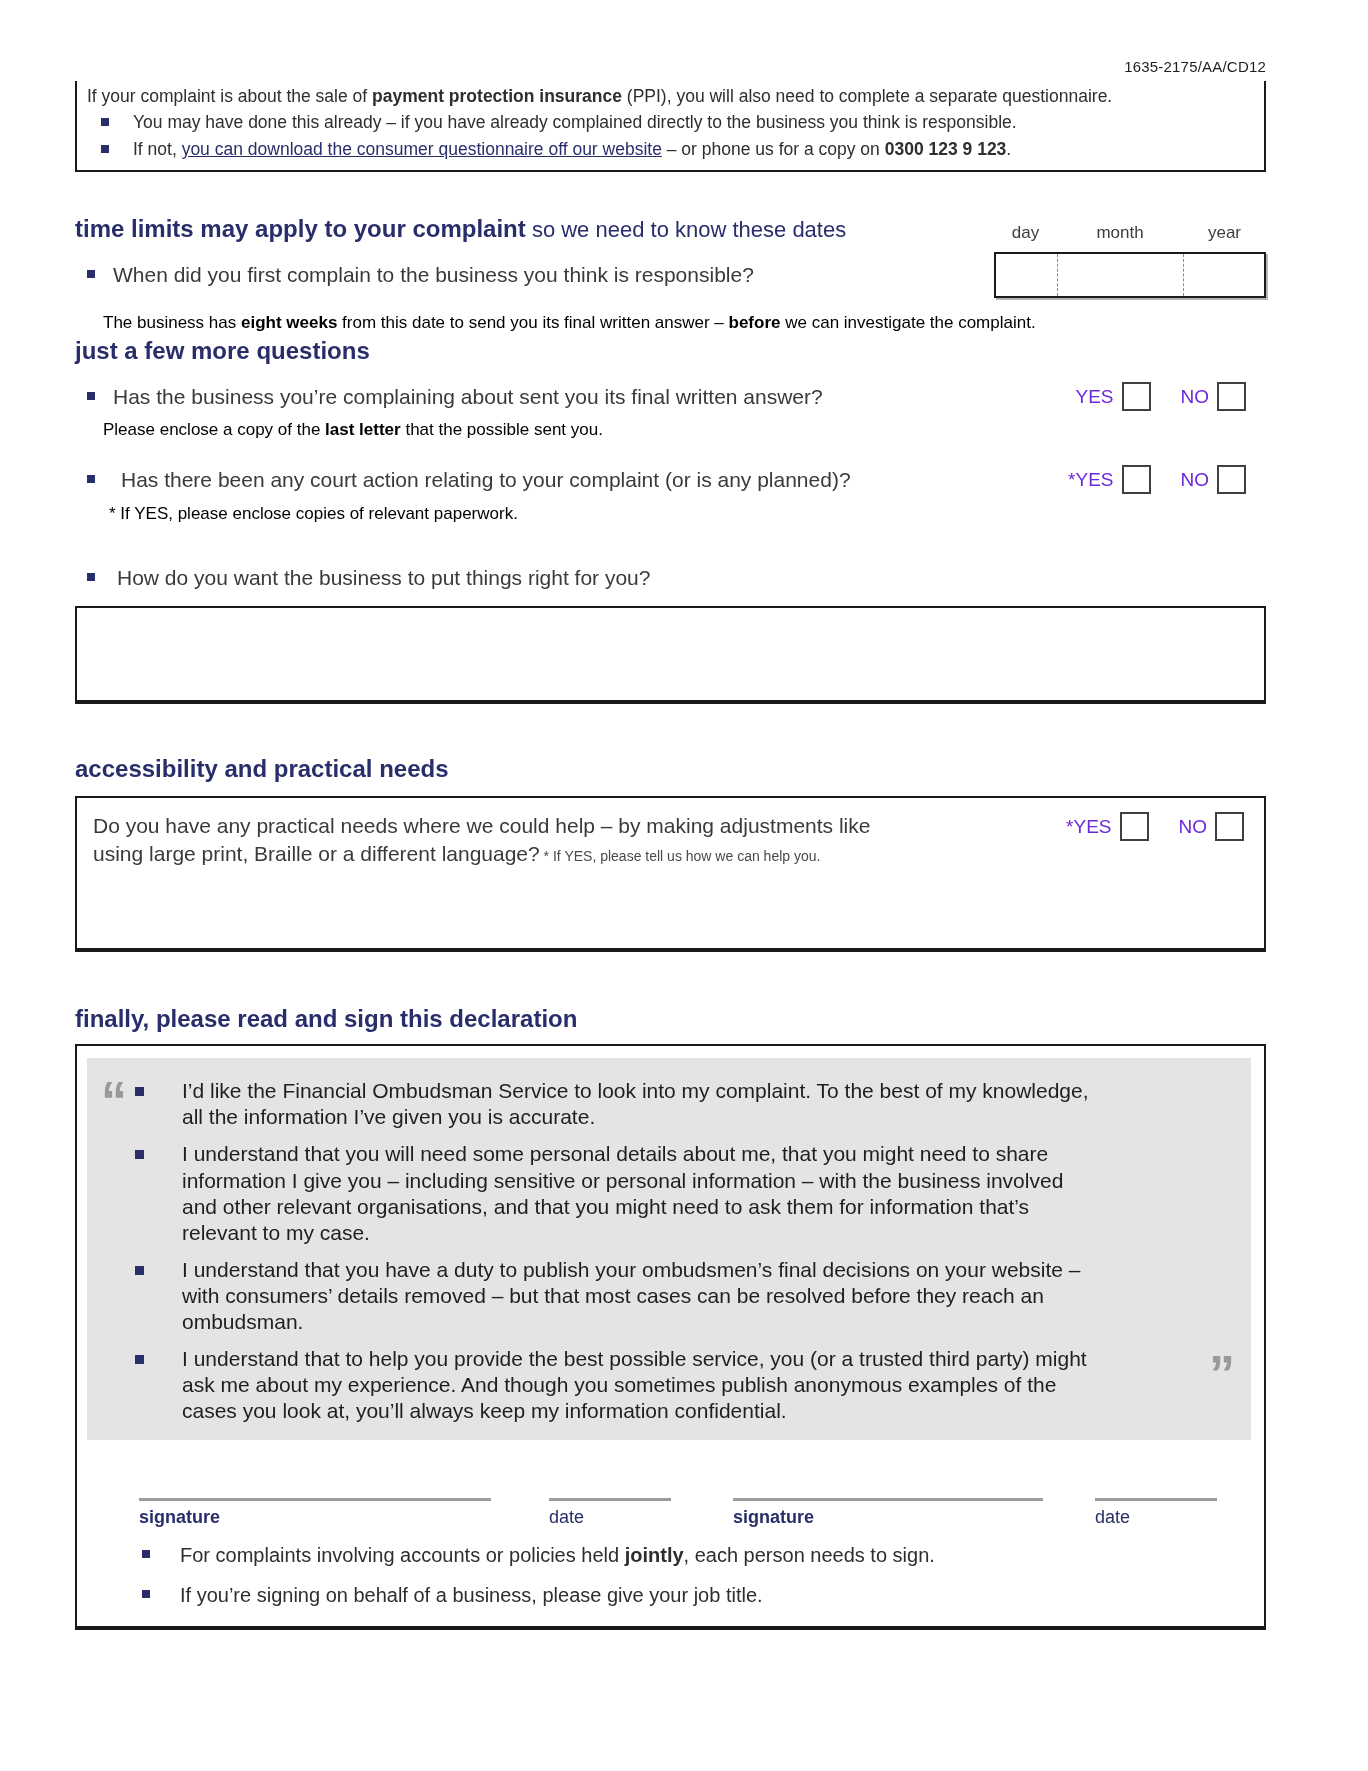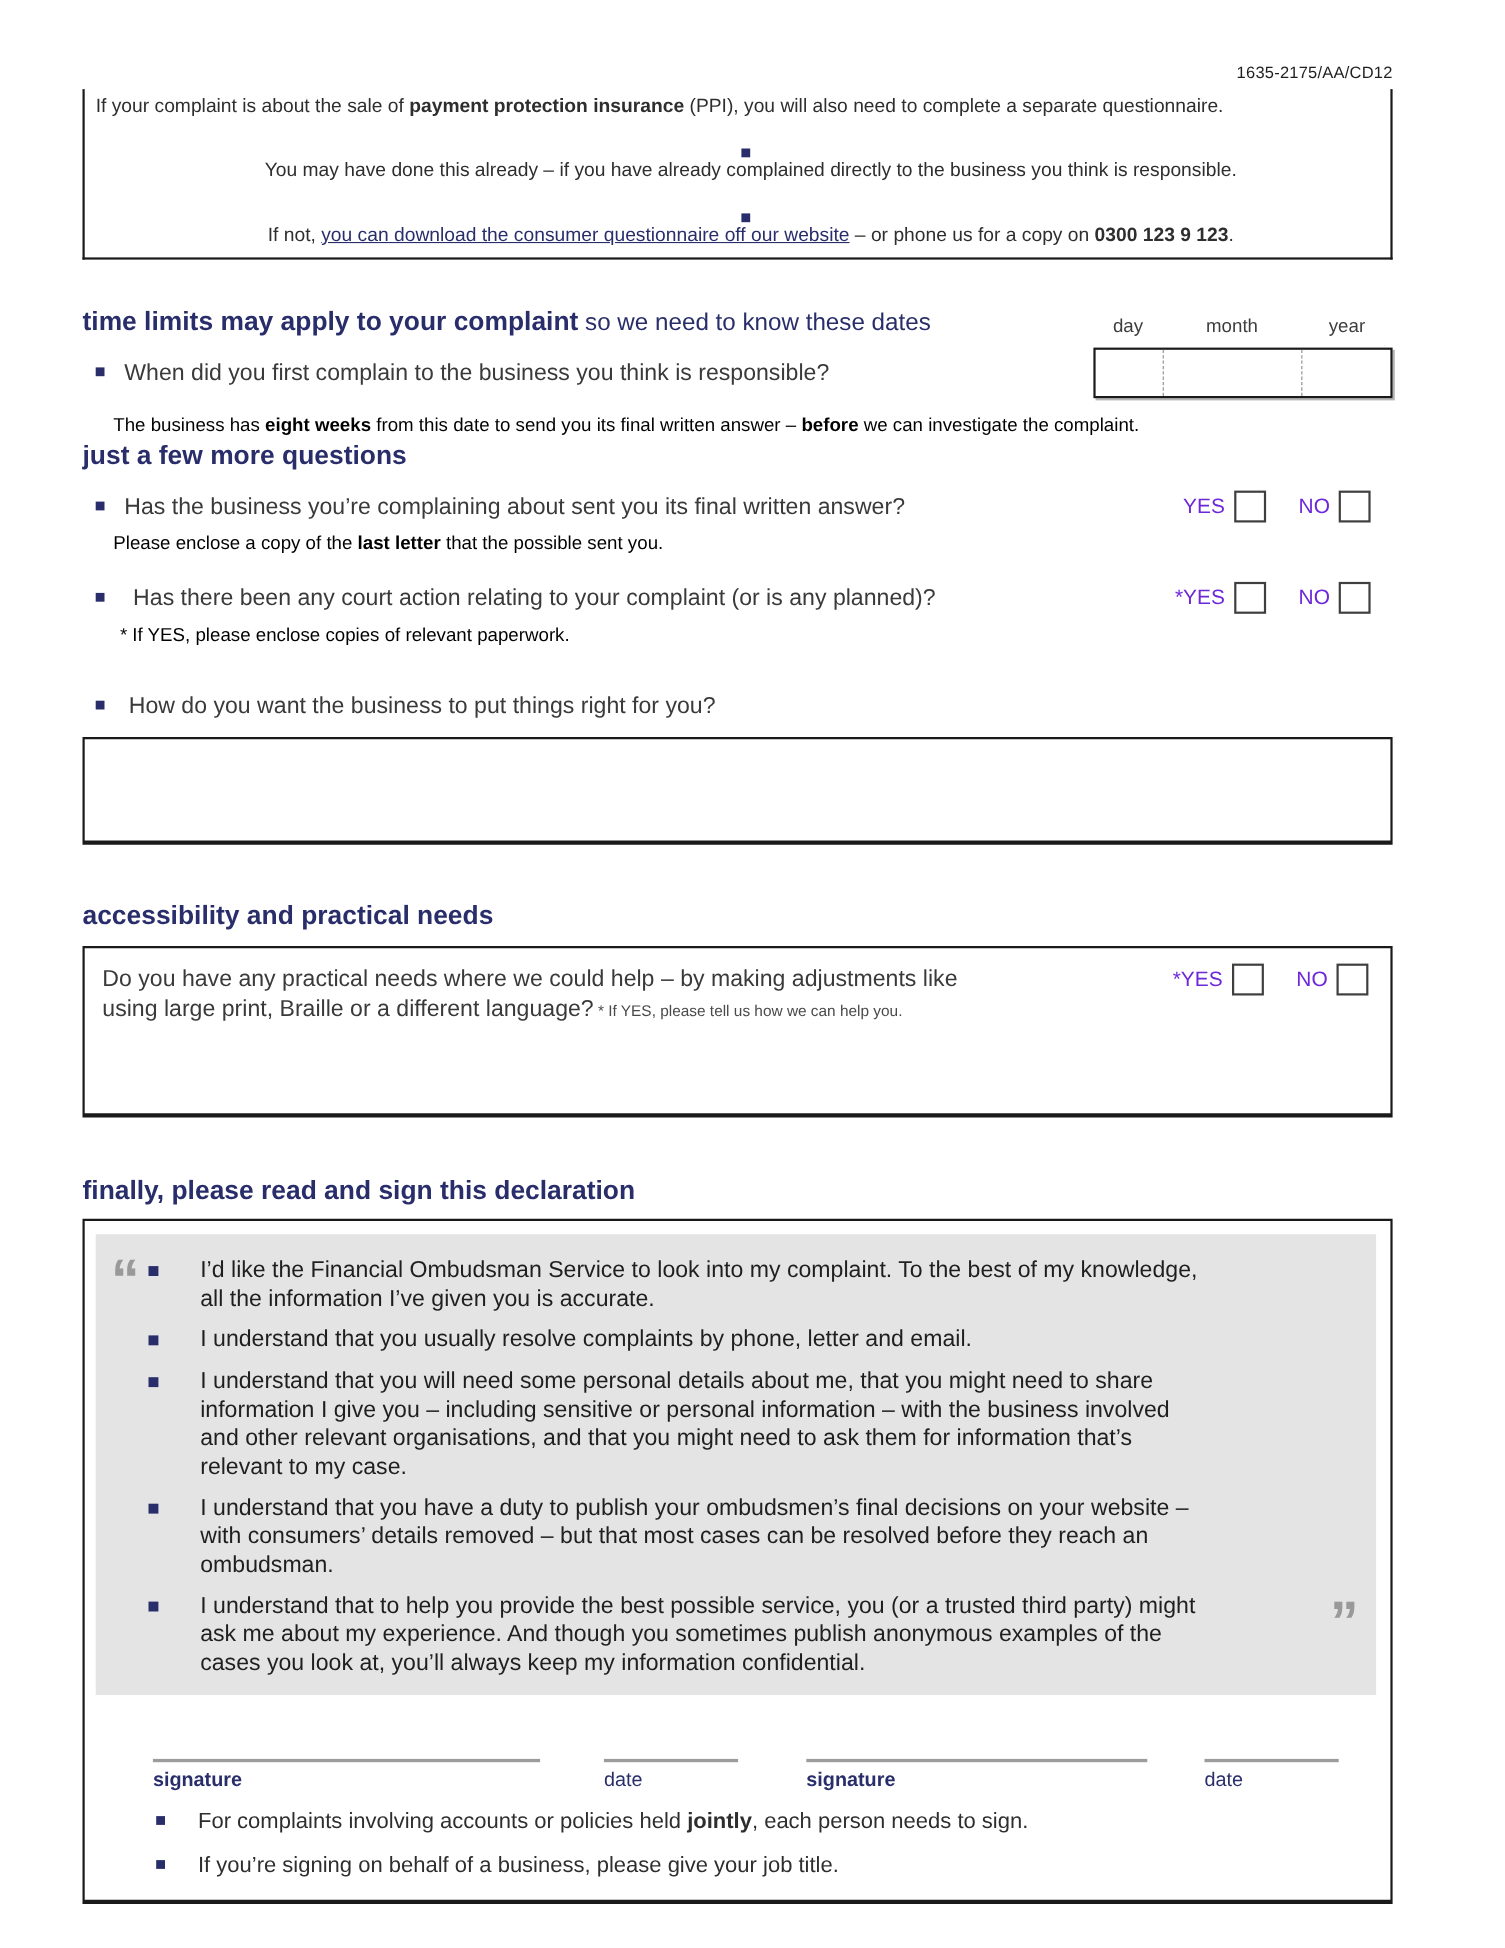--- a/index.html
+++ b/index.html
@@ -10,21 +10,21 @@
   }
   .page{padding:58px 102px 0 75px;}
   
   .ref{ text-align:right;font-size:15px;color:#1f1f1f;letter-spacing:.2px;}
   
   .ppi-box{
     border:2px solid #1a1a1a;border-top:none;margin-top:6px;
     padding:4px 10px 9px 10px;font-size:17.5px;line-height:1.34;color:#2e2e2e;
   }
   .sq{display:inline-block;width:8px;height:8px;background:#292e6b;flex:0 0 auto;}
-  .ppi-row{display:flex;align-items:center;margin-top:20px;flex-direction:column;}
+  .ppi-row{display:flex;align-items:flex-start;margin-top:3px;}
   .ppi-row .sq{margin:7px 0 0 14px;}
   .ppi-row .bt{margin-left:24px;}
   a.form-link{color:#292e6b;text-decoration:underline;cursor:pointer;}
   .b{font-weight:bold;}
   
   .sec-head{color:#292e6b;font-size:24px;font-weight:bold;line-height:1.1;}
   .sec-head .light{font-weight:normal;font-size:22px;}
   
   .tl-headrow{display:flex;justify-content:space-between;align-items:flex-end;margin-top:44px;}
   .date-labels{display:flex;width:272px;flex:0 0 auto;font-size:17px;color:#3d3d3d;}
@@ -174,24 +174,20 @@
   <div class="dec-box mt12">
     <div class="dec-grey">
       <span class="quote open">“</span>
       <span class="quote close">”</span>
       <div class="dec-bullet">
         <span class="sq"></span>
         <span class="bt">I’d like the Financial Ombudsman Service to look into my complaint. To the best of my knowledge, all the information I’ve given you is accurate.</span>
       </div>
       <div class="dec-bullet">
         <span class="sq"></span>
-        <span class="bt">I understand that you usually resolve complaints by phone, letter and email.</span>
-      </div>
-      <div class="dec-bullet">
-        <span class="sq"></span>
         <span class="bt">I understand that you will need some personal details about me, that you might need to share information I give you – including sensitive or personal information – with the business involved and other relevant organisations, and that you might need to ask them for information that’s relevant to my case.</span>
       </div>
       <div class="dec-bullet">
         <span class="sq"></span>
         <span class="bt">I understand that you have a duty to publish your ombudsmen’s final decisions on your website – with consumers’ details removed – but that most cases can be resolved before they reach an ombudsman.</span>
       </div>
       <div class="dec-bullet" style="margin-bottom:0;">
         <span class="sq"></span>
         <span class="bt">I understand that to help you provide the best possible service, you (or a trusted third party) might ask me about my experience. And though you sometimes publish anonymous examples of the cases you look at, you’ll always keep my information confidential.</span>
       </div>

